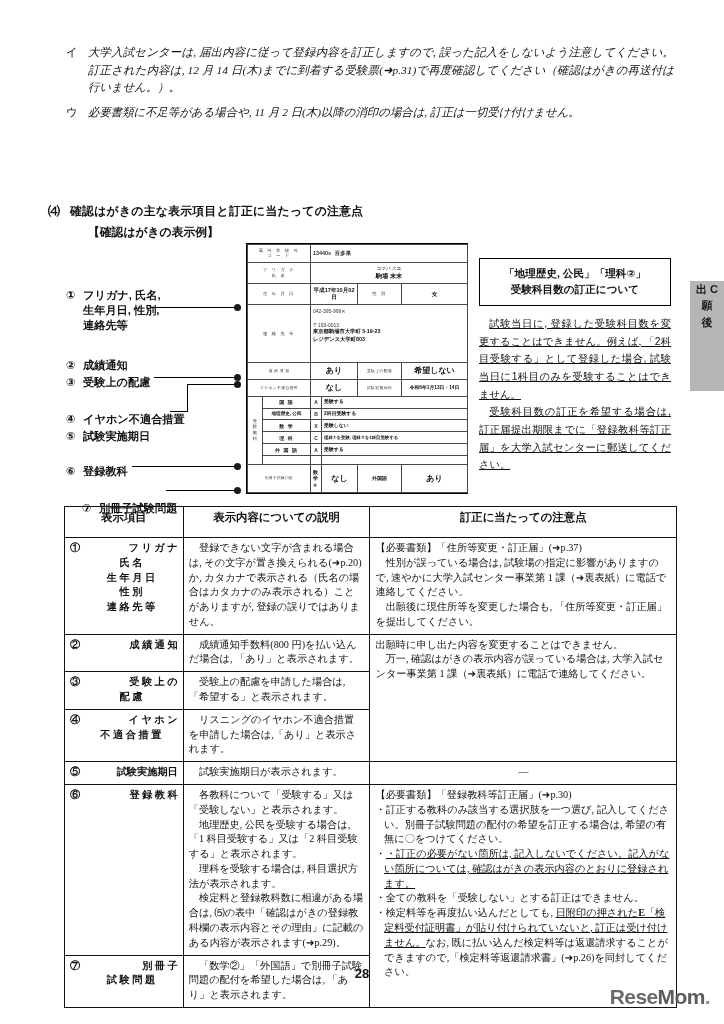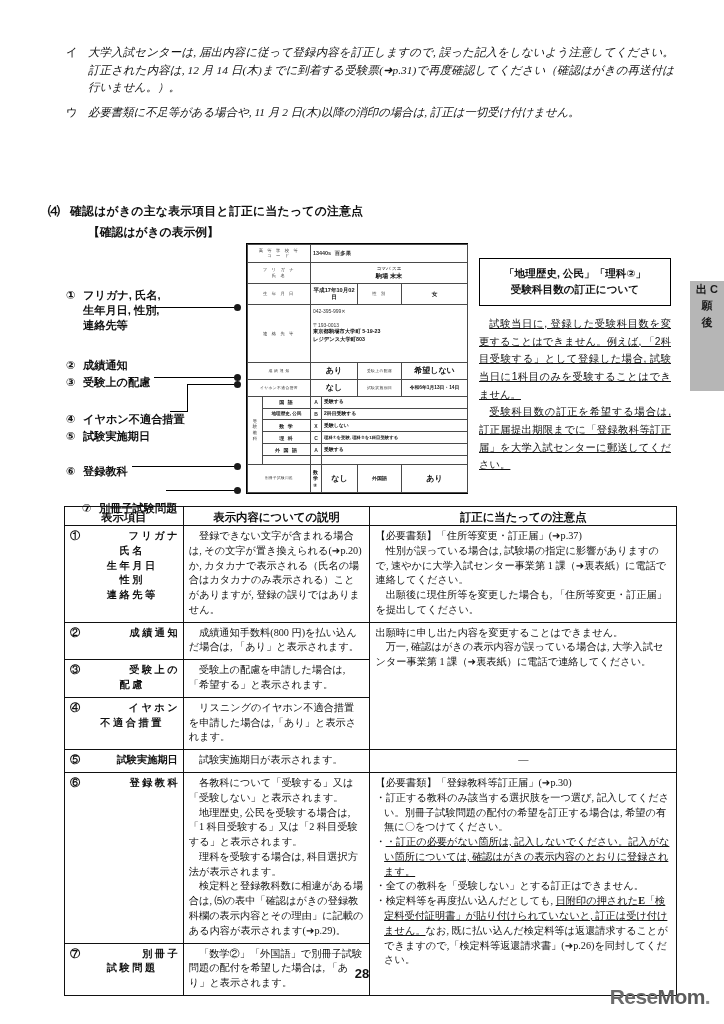--- a/index.html
+++ b/index.html
@@ -87,21 +87,21 @@
              font-family:"Liberation Sans","DejaVu Sans",sans-serif;
              font-size:11px; font-weight:bold; text-align:center;
              padding-top:0; line-height:1.48; letter-spacing:0; }
   .sidetab .r1 { font-size:11px; }
 
   
   table.main { position:absolute; left:64px; top:506px; width:613px;
                border-collapse:collapse; }
   table.main th, table.main td { border:1px solid #111; vertical-align:top; }
   table.main th { text-align:center; font-weight:bold; font-size:11.4px;
-                  padding:3px 0 0; }
+                  padding:3px 0 12px; }
   table.main td { font-size:10.2px; line-height:1.45; padding:3px 5px 4px; }
   td.item { width:112px; font-weight:bold; font-size:10.6px;
             text-align:center; padding:3px 6px 4px; line-height:1.55; }
   td.item .sp { display:flex; justify-content:space-between; }
   td.desc { width:176px; }
   td.caution { width:289px; }
   td.center { text-align:center; vertical-align:middle; font-size:11px; }
   .ind { text-indent:1em; }
   .u { text-decoration:underline; }
   .b { font-weight:bold; }

